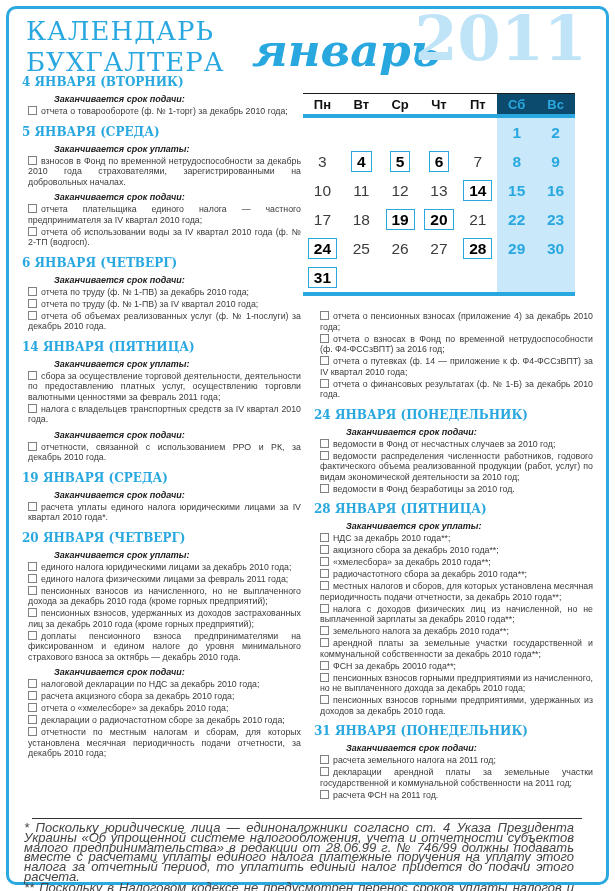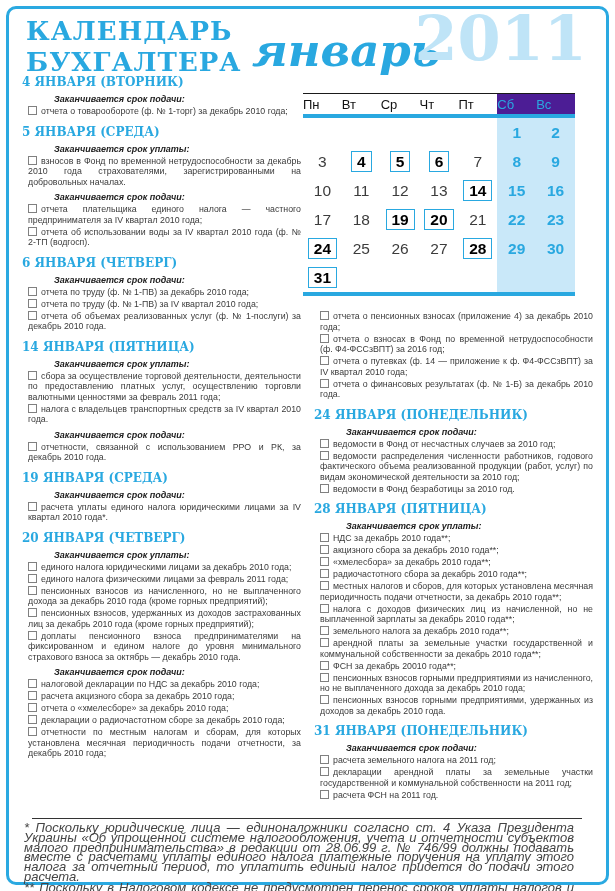--- a/index.html
+++ b/index.html
@@ -3,31 +3,31 @@
 <meta charset="utf-8">
 <style>
   html,body{margin:0;padding:0;}
   .page{position:relative;width:615px;height:891px;background:#ffffff;overflow:hidden;
         font-family:"Liberation Sans",sans-serif;}
   .frame{position:absolute;left:6px;top:6px;right:6px;bottom:6px;
          border:3px solid #2aa9e1;border-radius:10px;pointer-events:none;}
 
   
   .title{position:absolute;left:26px;top:16px;font-family:"DejaVu Serif",serif;
-         font-weight:bold;color:#29a8e0;font-size:26px;line-height:31px;letter-spacing:1px;}
+         font-weight:normal;color:#29a8e0;font-size:26px;line-height:31px;letter-spacing:1px;}
   .month{position:absolute;left:252px;top:24px;font-family:"DejaVu Serif",serif;
          font-style:italic;font-weight:bold;color:#29a8e0;font-size:45px;}
   .year{position:absolute;right:28px;top:6px;font-family:"DejaVu Serif",serif;
         font-weight:bold;color:#bfe4f7;font-size:62px;line-height:66px;}
 
   
   .calendar{position:absolute;left:303px;top:93px;width:272px;}
   .cal-head{display:grid;grid-template-columns:repeat(7,1fr);border-top:1px solid #1a1a1a;}
-  .dh{font-weight:normal;font-size:13px;text-align:left;padding:3px 0 2px;color:#111;}
-  .dh.we{color:#29a8e0;background:#4c1d95;}
+  .dh{font-weight:bold;font-size:13px;text-align:center;padding:3px 0 2px;color:#111;}
+  .dh.we{color:#29a8e0;background:#0c4a6e;}
   .cal-bar{height:4px;background:#29a8e0;}
   .cal-body{display:grid;grid-template-columns:repeat(7,1fr);}
   .cell{height:29px;display:flex;align-items:center;justify-content:center;
         font-size:15.5px;color:#3c3c3c;}
   .cell.we{background:#c9e8f9;color:#29a8e0;font-weight:bold;}
   .dbox{border:1.5px solid #29a8e0;background:#fff;color:#000;font-weight:bold;
         padding:0 5px;line-height:19px;display:inline-block;}
 
   
   .col{position:absolute;width:279px;font-size:8.8px;line-height:10.5px;color:#3a3a3a;

